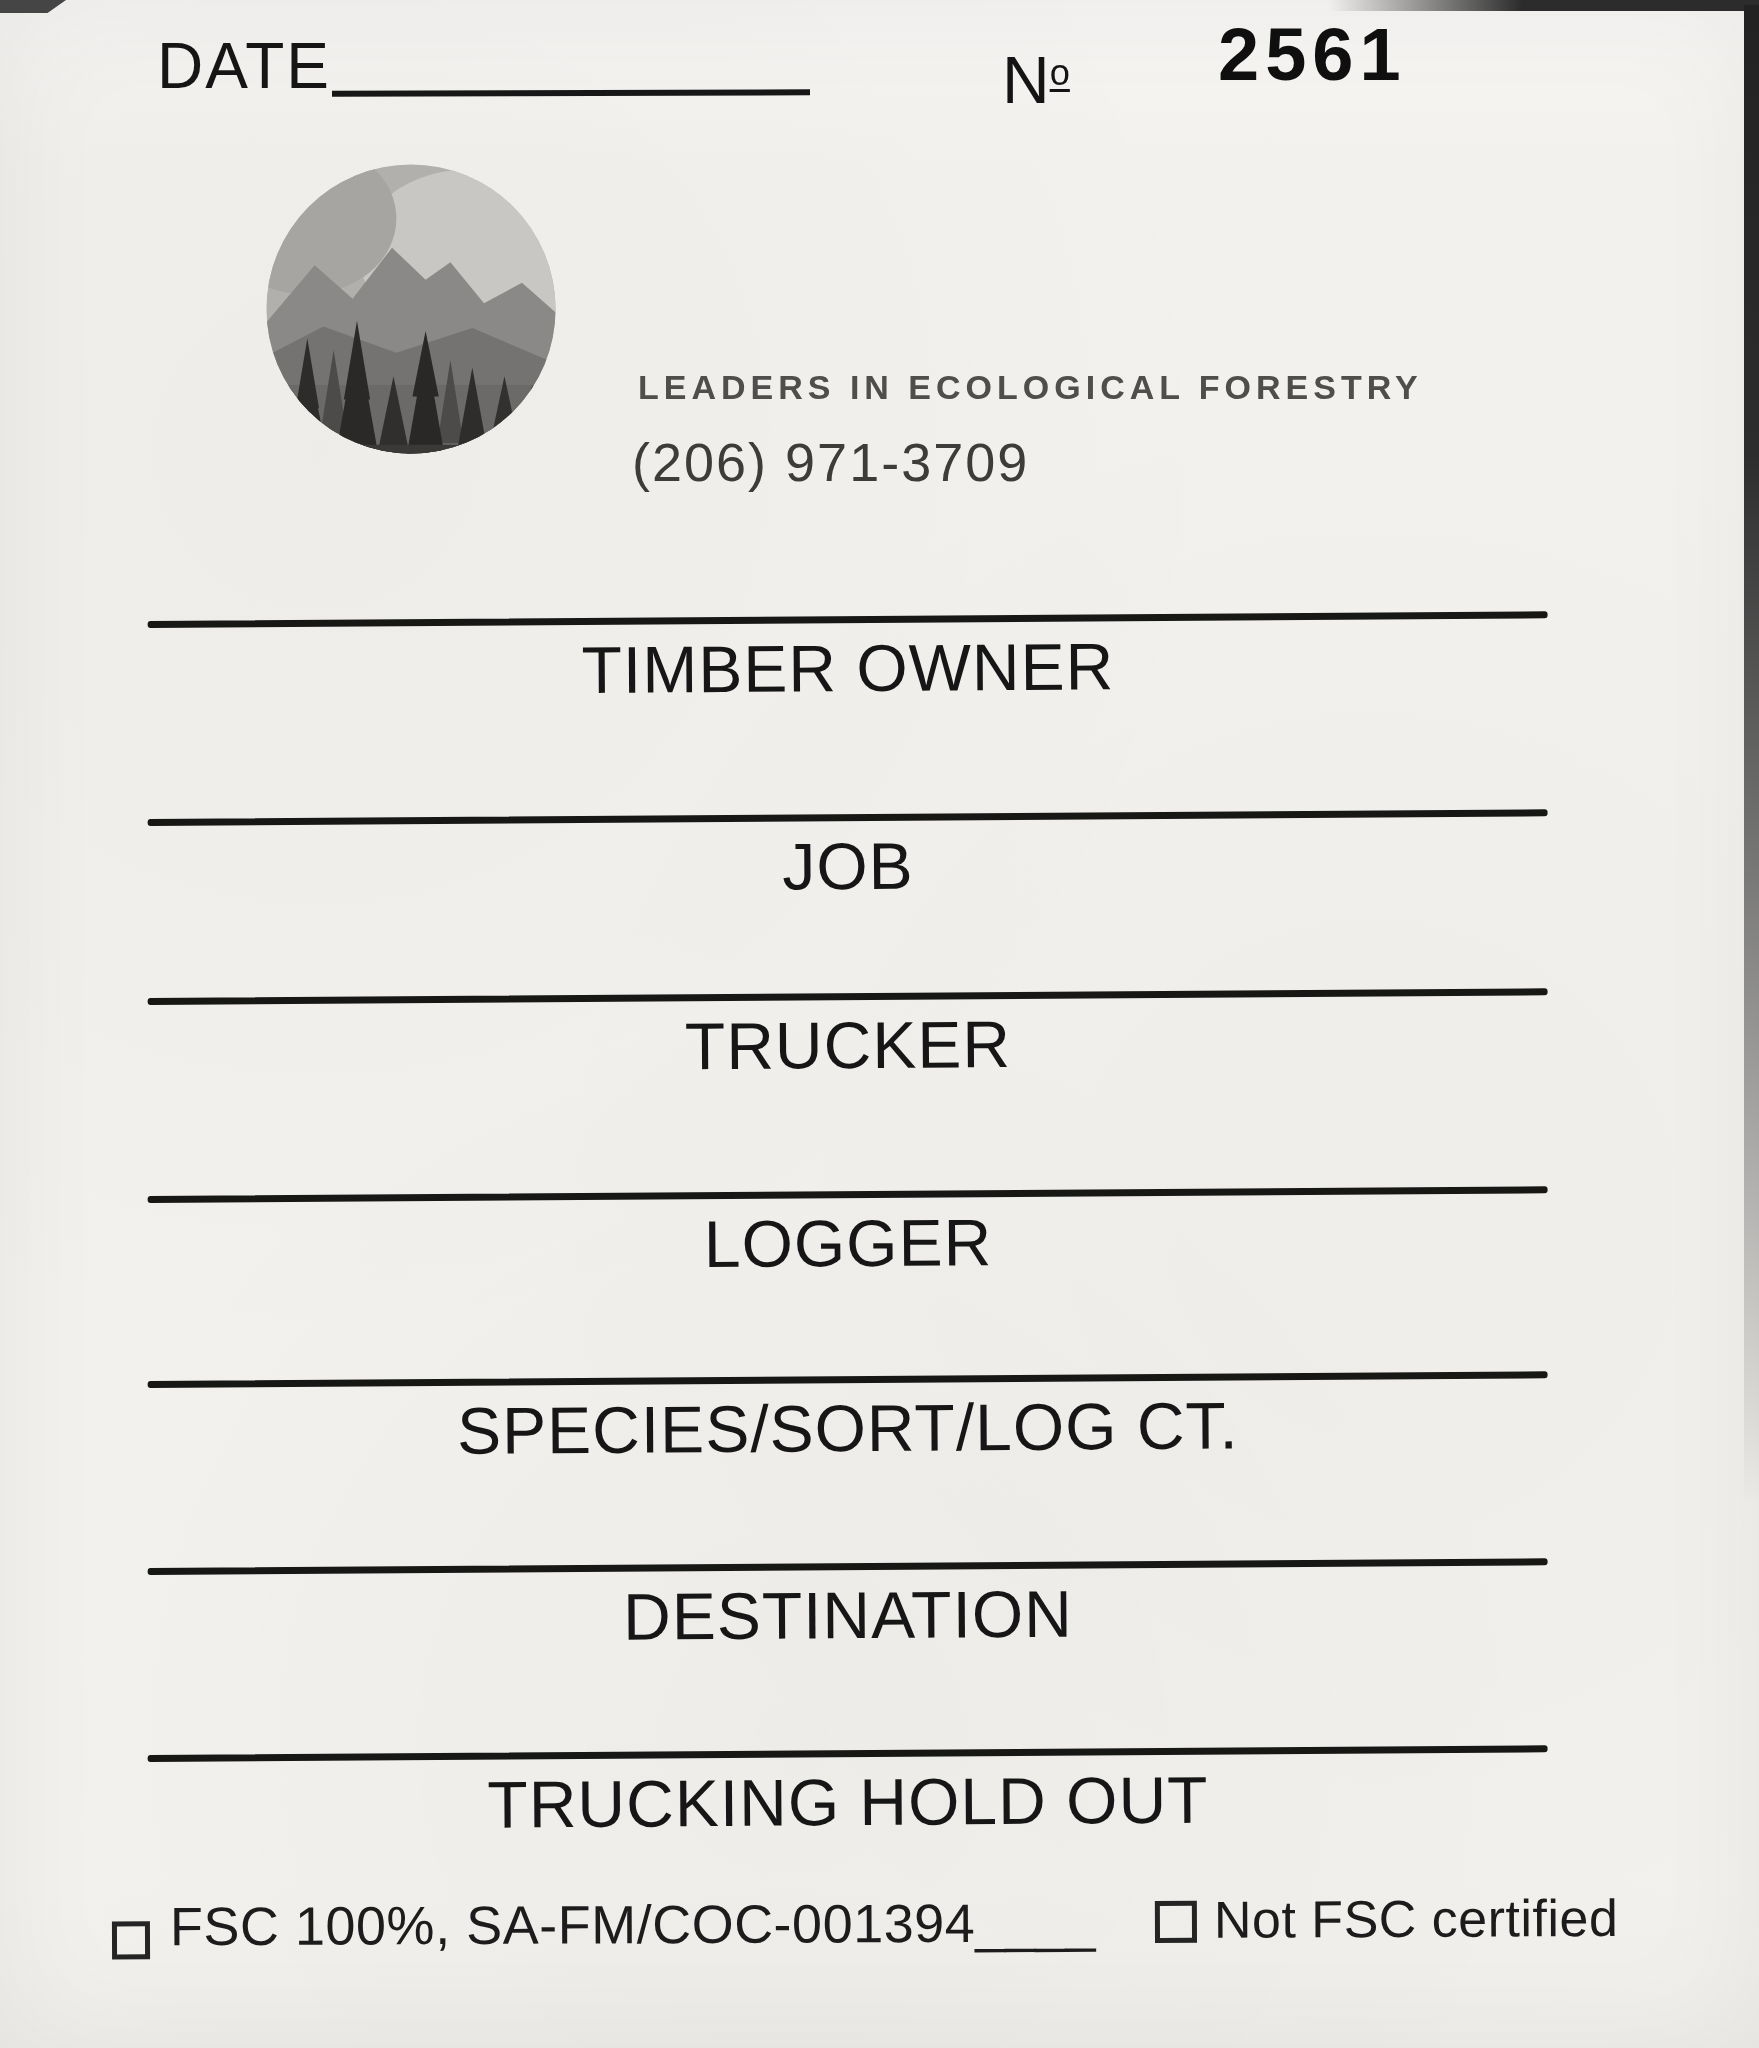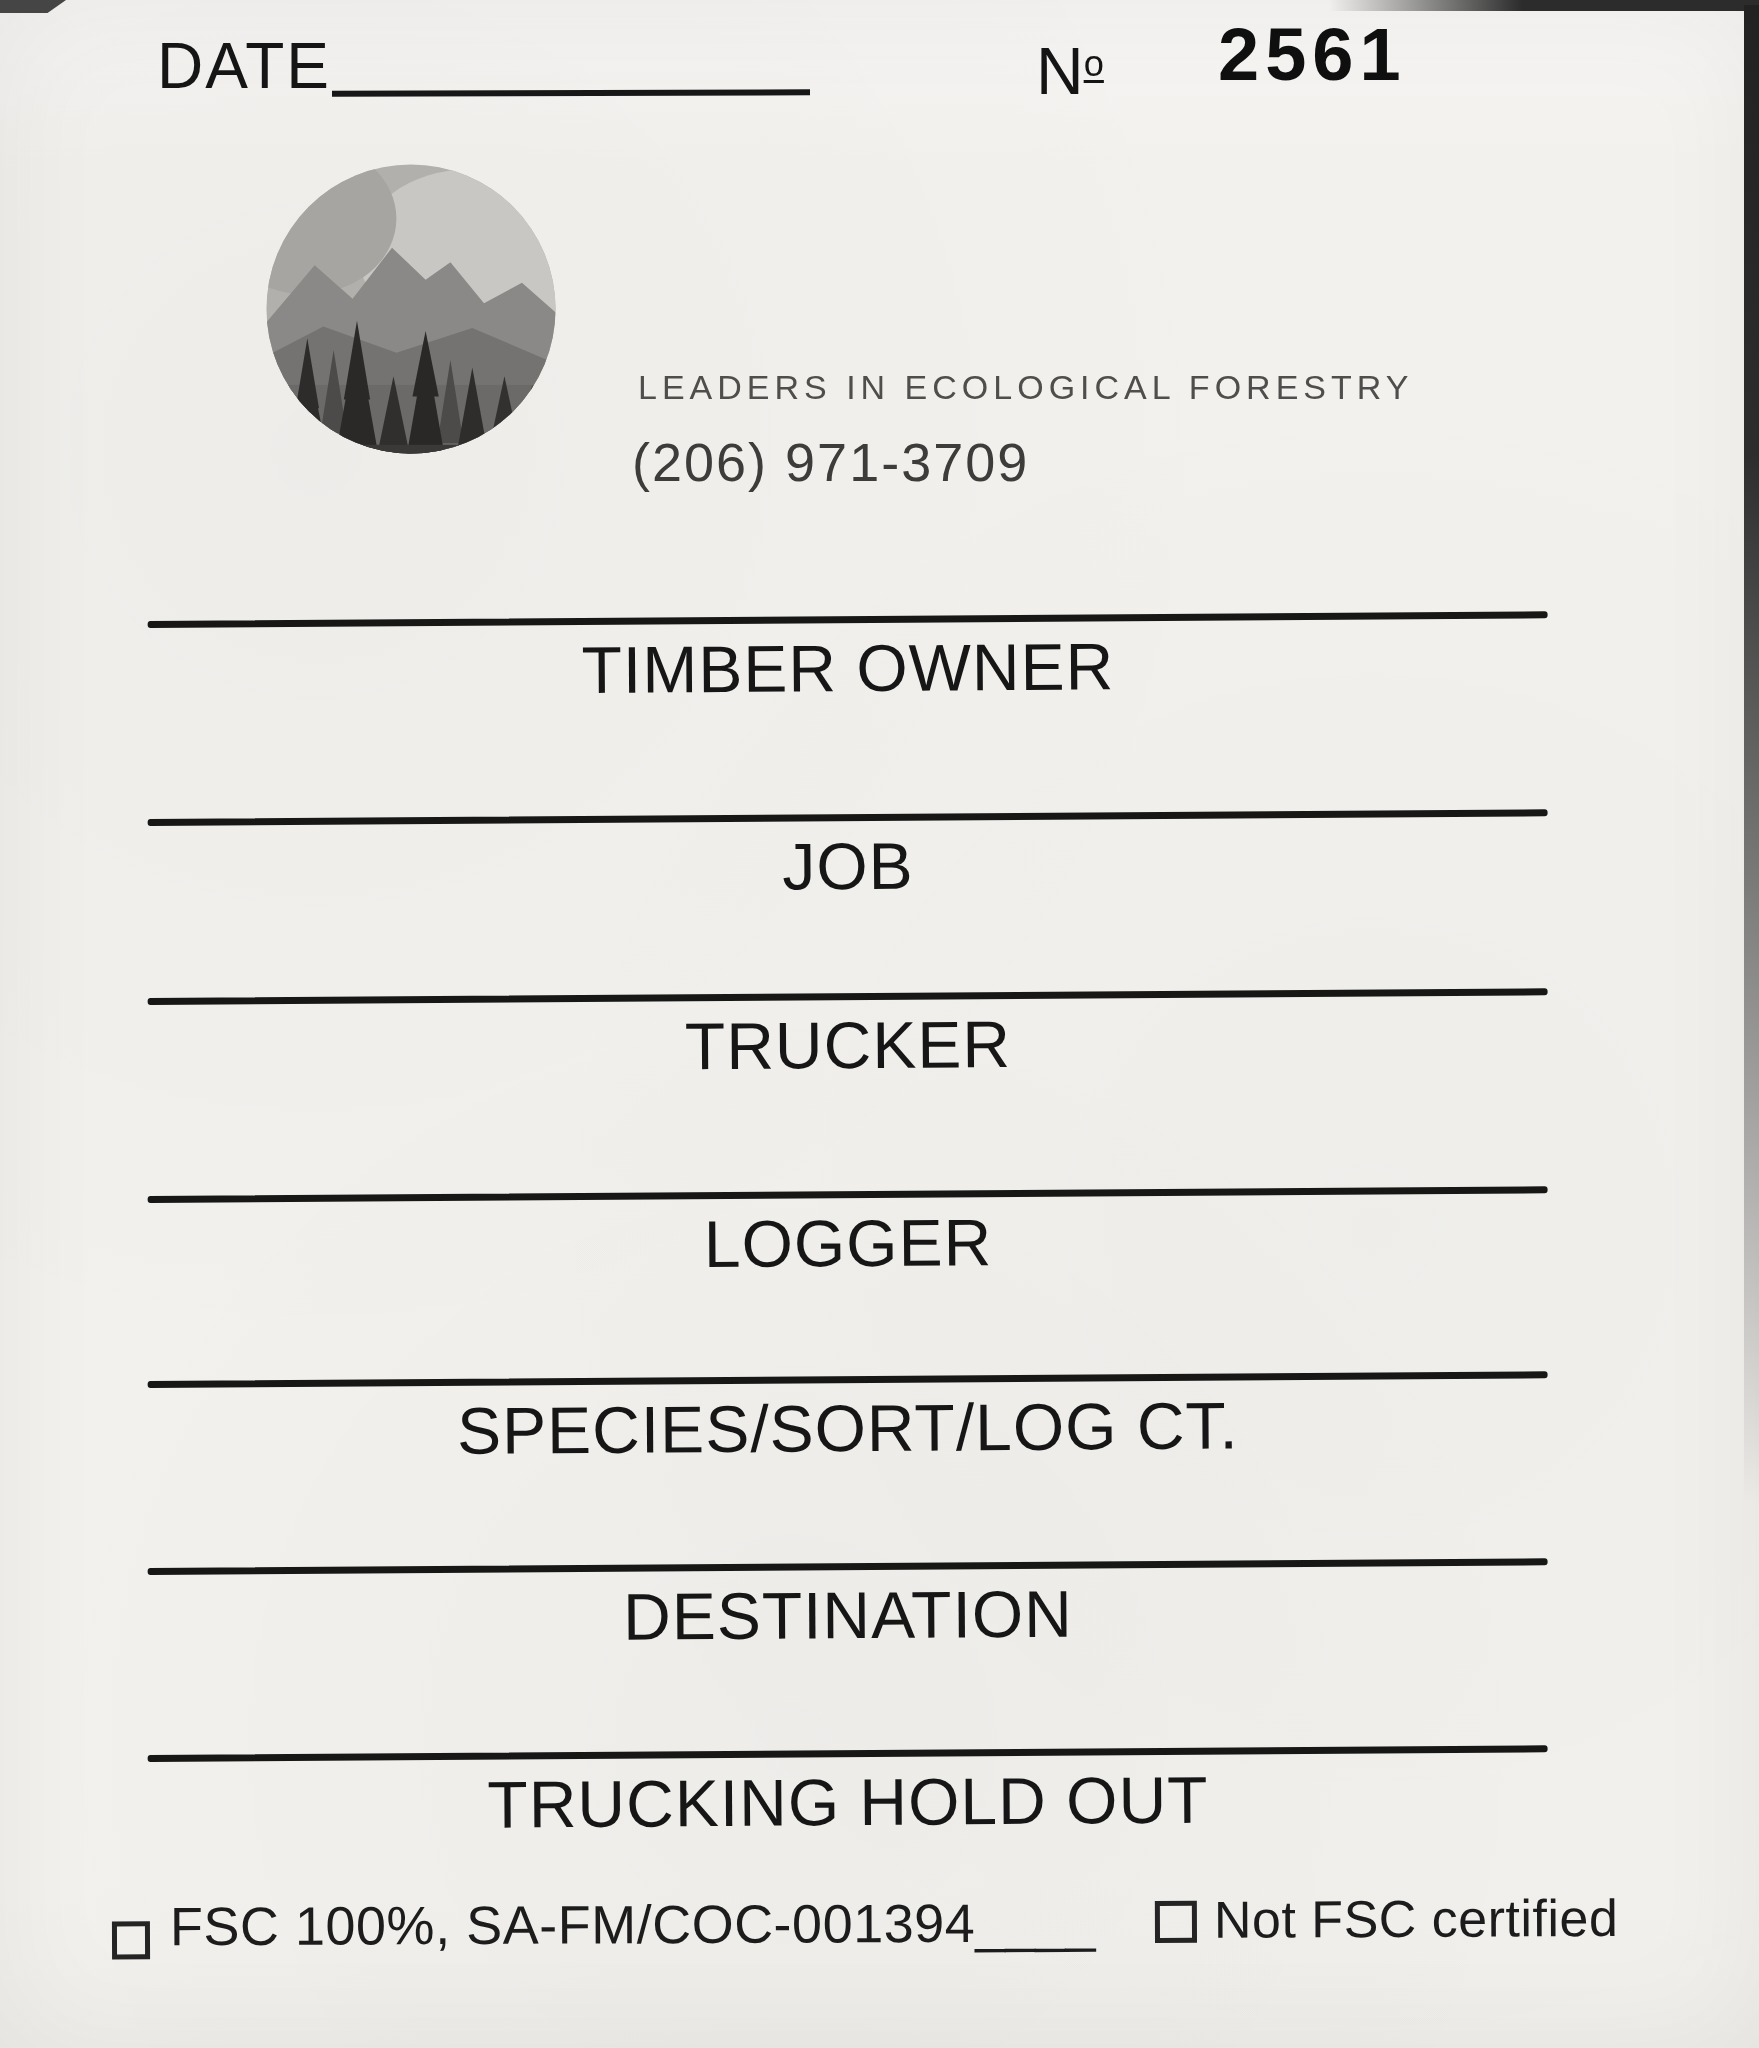--- a/index.html
+++ b/index.html
@@ -21,29 +21,29 @@
   .edge-top-left { left:0; top:0; width:66px; height:13px; background:#454545;
     clip-path: polygon(0 0, 100% 0, 72% 100%, 0 100%); }
   .edge-top-right { right:0; top:0; width:430px; height:11px;
     background:linear-gradient(to left, #2c2c2c 55%, rgba(44,44,44,0)); }
   .edge-right { right:0; top:5px; width:15px; height:1500px;
     background:linear-gradient(to bottom, #222 0%, #2d2d2d 30%, rgba(45,45,45,0) 100%); }
 
   
   .date-label { left:157px; top:34px; font-size:64px; line-height:64px; letter-spacing:2px; color:#151515; }
   .date-line { left:332px; top:90px; width:478px; height:6px; background:#171717; transform:rotate(-0.15deg); }
-  .no-symbol { left:1036px; top:30px; font-size:66px; line-height:68px; color:#141414; }
+  .no-symbol { left:1002px; top:30px; font-size:66px; line-height:86px; color:#141414; }
   .no-symbol .no-o { font-size:0.55em; vertical-align:0.5em; text-decoration:underline; text-underline-offset:4px; }
   .no-value { left:1218px; top:18px; font-size:74px; line-height:74px; font-weight:bold; letter-spacing:6px; color:#0f0f0f;text-align:center; }
 
   
   .logo { left:265px; top:163px; width:292px; height:292px; }
   .brand-name1 { left:636px; top:206px; font-size:68px; line-height:72px; font-weight:bold; letter-spacing:1.5px; color:#1e1d1c; }
   .brand-name2 { left:636px; top:288px; font-size:68px; line-height:72px; font-weight:bold; letter-spacing:1.5px; color:#1e1d1c; }
-  .tagline { left:638px; top:368px; font-size:34px; line-height:38px; font-weight:normal; letter-spacing:5px; color:#504e4c; }
+  .tagline { left:638px; top:368px; font-size:34px; line-height:38px; font-weight:bold; letter-spacing:5px; color:#504e4c; }
   .phone { left:632px; top:432px; font-size:54px; line-height:60px; letter-spacing:2px; color:#3e3c3a;text-align:center; }
 
   
   .field-row { left:148px; width:1400px; height:110px; transform:rotate(-0.4deg); transform-origin:left center; }
   .field-line { position:absolute; left:0; top:0; width:100%; height:7px; background:#171716; border-radius:3px; }
   .field-label { position:absolute; left:0; top:16px; width:100%; text-align:center;
     font-size:66px; line-height:72px; letter-spacing:1px; color:#161616; }
 
   
   .fsc-row { left:0; top:1890px; width:1759px; height:100px; transform:rotate(-0.25deg); transform-origin:left center; }

